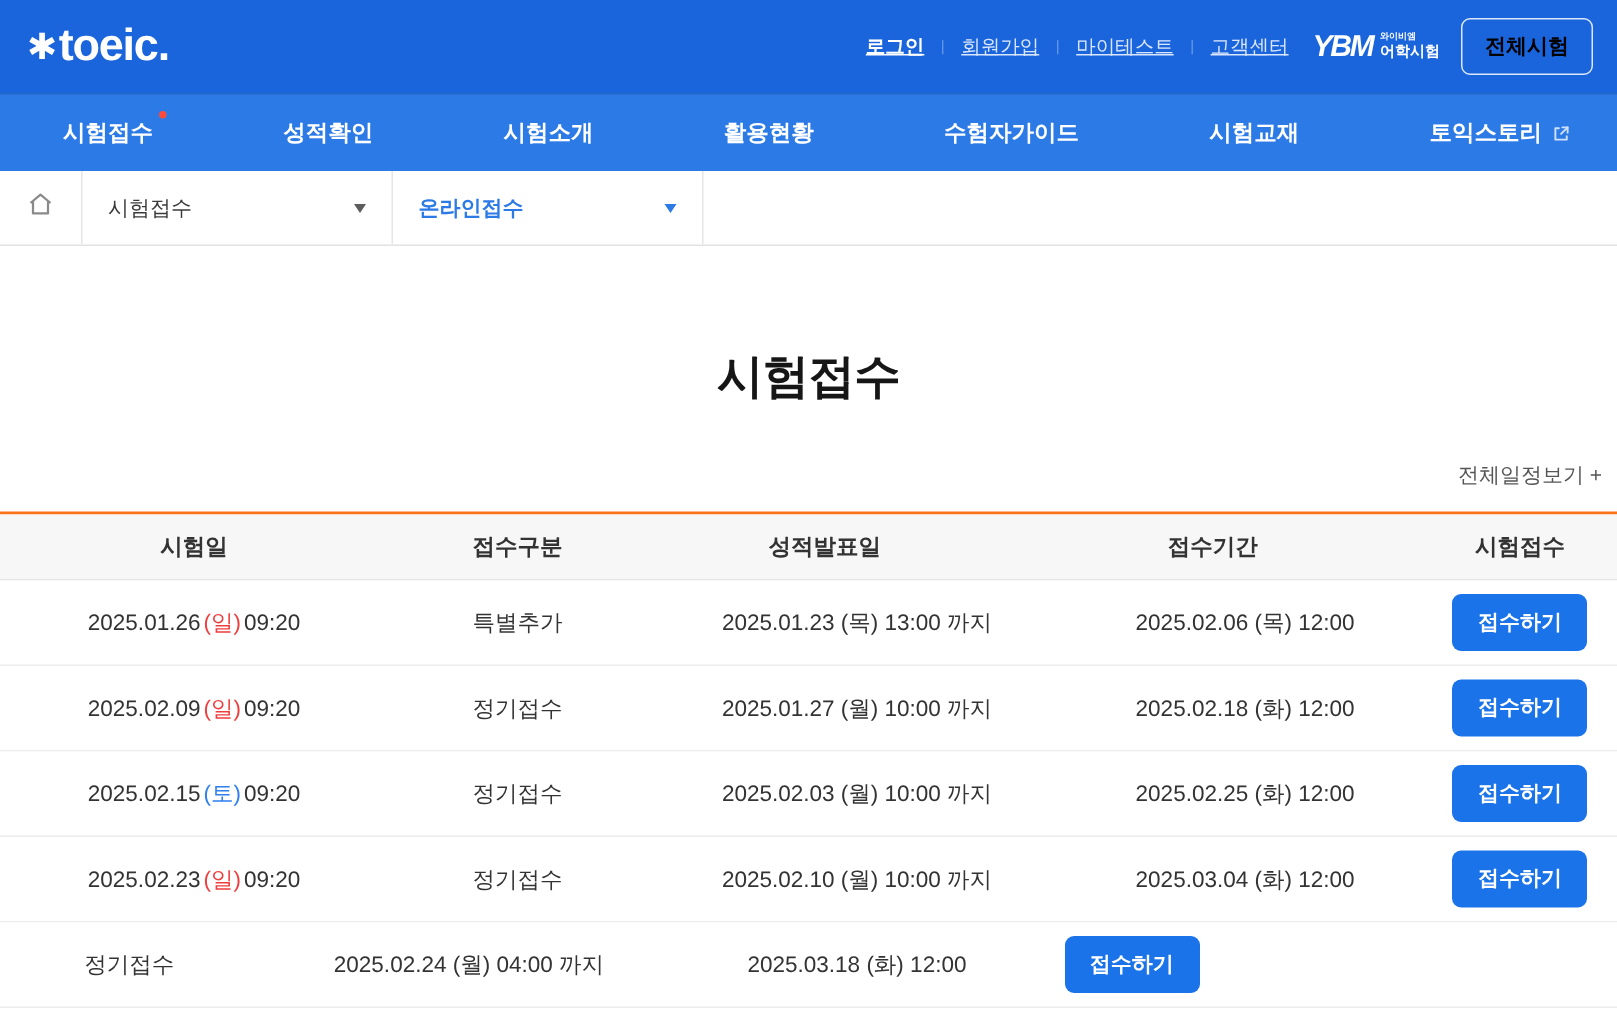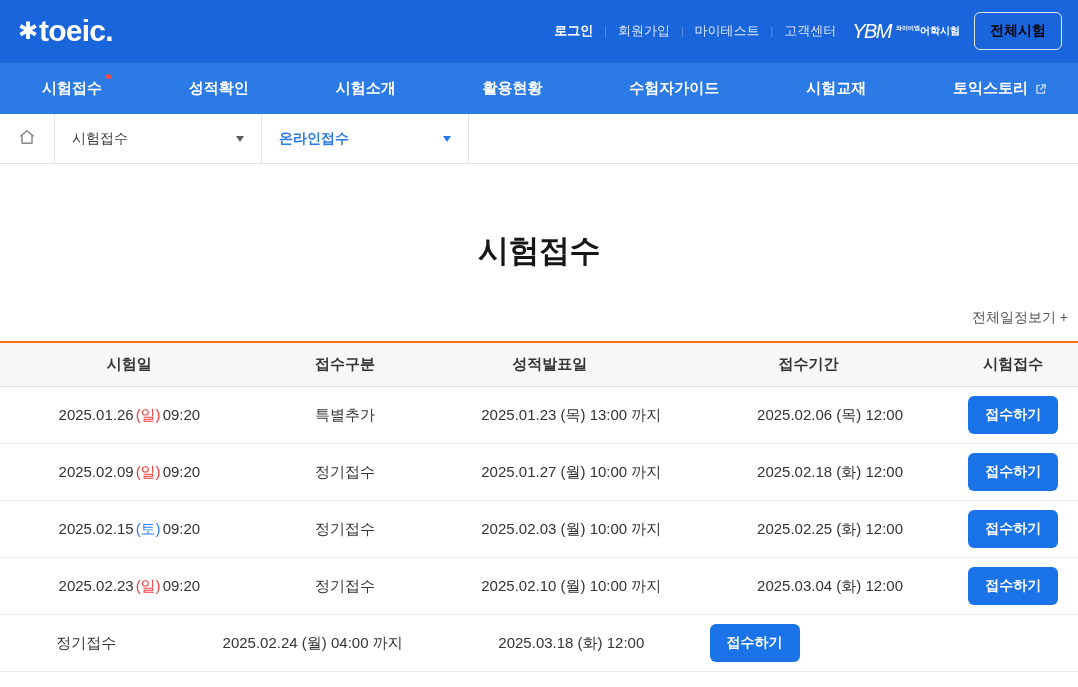--- a/index.html
+++ b/index.html
@@ -9,24 +9,24 @@
   
   .topbar { height:62px; background:#1a64dc; display:flex; align-items:center;
     justify-content:space-between; padding:0 16px 0 18px; }
   .logo { display:flex; align-items:flex-start; color:#fff; cursor:pointer; }
   .logo-mark { font-size:24px; font-weight:700; margin-right:1px; transform:translateY(1px); }
   .logo-text { font-size:30px; font-weight:700; letter-spacing:-0.8px; line-height:1; }
   .top-right { display:flex; align-items:center; }
   .top-links { display:flex; align-items:center; gap:11px; font-size:13px; color:#d9e6fb; }
   .top-links .sep { color:rgba(255,255,255,0.35); font-size:10px; }
   .top-links .login { color:#fff; font-weight:700; }
-  .top-link { cursor:pointer; }
+  .top-link { cursor:pointer;text-decoration:underline; }
   .ybm { display:flex; align-items:center; gap:5px; color:#fff; margin:0 14px 0 16px; }
-  .ybm-mark { font-weight:400; font-style:italic; font-size:20px; letter-spacing:-1.5px; }
-  .ybm-text { display:flex; flex-direction:row; line-height:1.15; }
+  .ybm-mark { font-weight:700; font-style:italic; font-size:20px; letter-spacing:-1.5px; }
+  .ybm-text { display:flex; flex-direction:column; line-height:1.15; }
   .ybm-text .t1 { font-size:6px; font-weight:600; }
   .ybm-text .t2 { font-size:10px; font-weight:700; }
   .all-exams { background:transparent; border:1px solid rgba(255,255,255,0.85); color:#000000;
     font-size:14px; font-weight:600; padding:9px 15px; border-radius:6px; cursor:pointer;
     font-family:inherit; }
 
   
   .nav { height:52px; background:#2b7ae6; border-top:1px solid rgba(9,48,120,0.25);
     display:flex; align-items:center; justify-content:space-between; padding:0 30px 0 42px; }
   .nav-item { color:#fff; font-size:15px; font-weight:600; position:relative; cursor:pointer;

